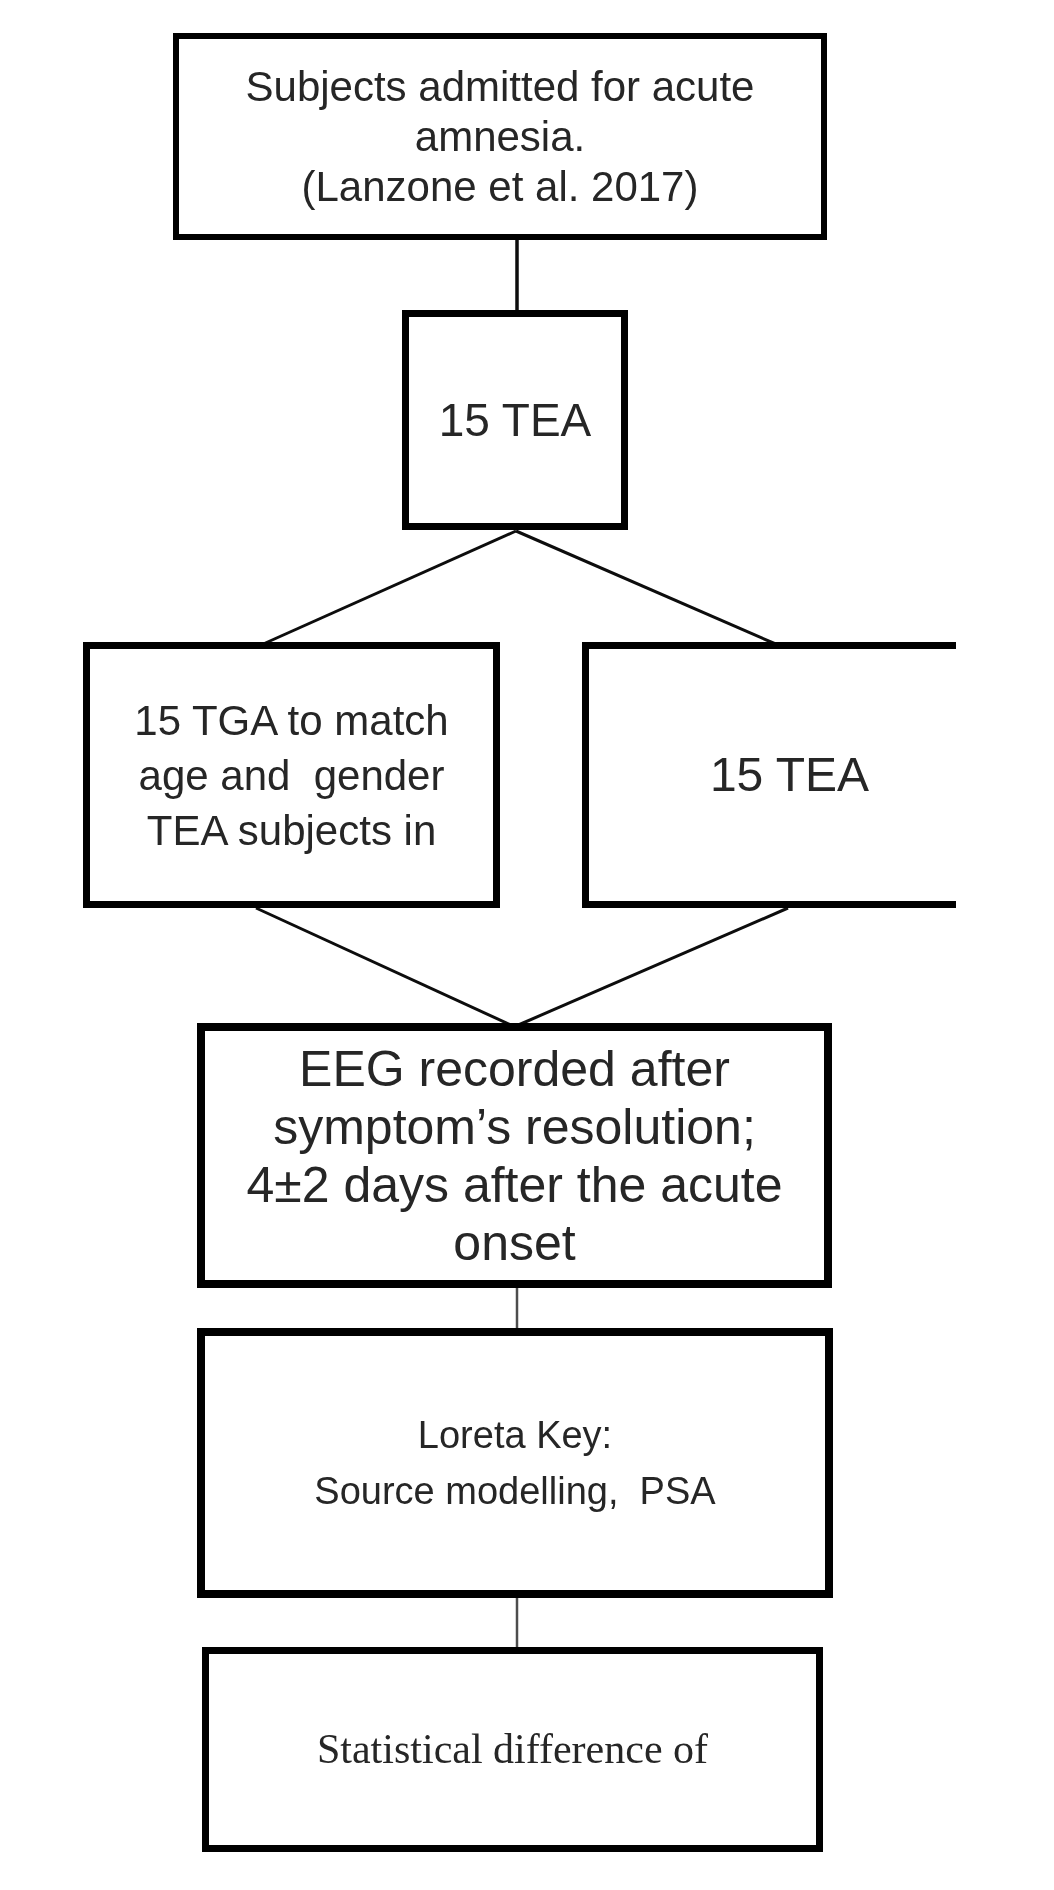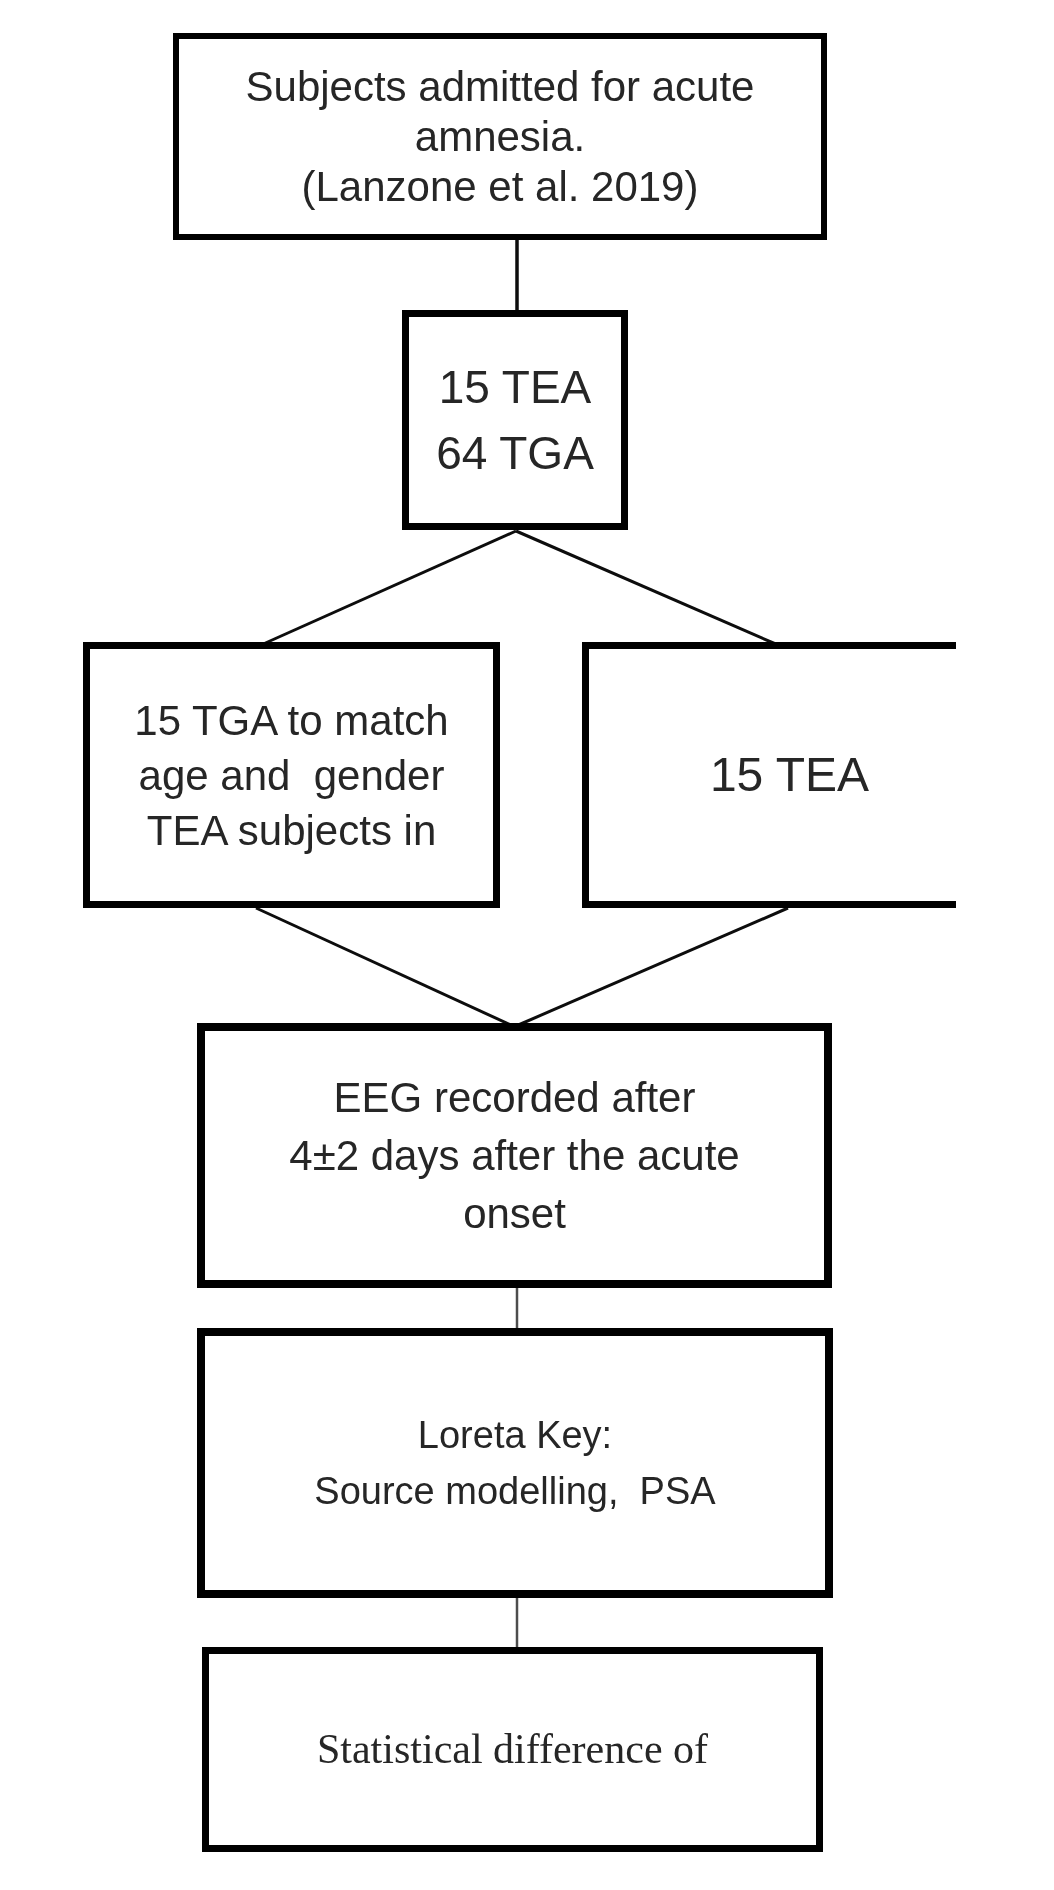--- a/index.html
+++ b/index.html
@@ -50,21 +50,21 @@
   #box-tga-match {
     left: 41px; top: 642px; width: 417px; height: 266px;
     border-width: 7px; font-size: 42px; line-height: 55px; margin-left: 42px;
   }
   #box-tea {
     left: 582px; top: 642px; width: 415px; height: 266px;
     border-width: 7px; font-size: 48px; line-height: 56px;
   }
   #box-eeg {
     left: 197px; top: 1023px; width: 635px; height: 265px;
-    border-width: 8px; font-size: 42px; line-height: 58px;
+    border-width: 8px; font-size: 50px; line-height: 58px;
   }
   #box-loreta {
     left: 197px; top: 1328px; width: 636px; height: 270px;
     border-width: 8px; font-size: 38px; line-height: 56px;
   }
   #box-stats {
     left: 202px; top: 1647px; width: 621px; height: 205px;
     border-width: 7px; font-size: 42px; line-height: 55px; font-family: Liberation Serif, serif;
   }
 </style>
@@ -79,40 +79,40 @@
     <line class="c-black" x1="516" y1="531" x2="778" y2="645" stroke-width="3"></line>
     <line class="c-black" x1="256" y1="908" x2="513" y2="1026" stroke-width="3"></line>
     <line class="c-black" x1="788" y1="908" x2="516" y2="1026" stroke-width="3"></line>
     <line class="c-gray" x1="517" y1="1288" x2="517" y2="1334" stroke-width="2.5"></line>
     <line class="c-gray" x1="517" y1="1598" x2="517" y2="1650" stroke-width="2.5"></line>
   </svg>
 
   <div class="node" id="box-subjects">
     <div class="ln">Subjects admitted for acute</div>
     <div class="ln">amnesia.</div>
-    <div class="ln">(Lanzone et al. 2019)</div>
+    <div class="ln">(Lanzone et al. 2017)</div>
   </div>
 
   <div class="node" id="box-cohort">
     <div class="ln">15 TEA</div>
-    <div class="ln">64 TGA</div>
   </div>
 
   <div class="node" id="box-tga-match">
     <div class="ln">15 TGA to match</div>
     <div class="ln">age and  gender</div>
     <div class="ln">TEA subjects in</div>
   </div>
 
   <div class="node" id="box-tea">
     <div class="ln">15 TEA</div>
   </div>
 
   <div class="node" id="box-eeg">
     <div class="ln">EEG recorded after</div>
+    <div class="ln">symptom’s resolution;</div>
     <div class="ln">4±2 days after the acute</div>
     <div class="ln">onset</div>
   </div>
 
   <div class="node" id="box-loreta">
     <div class="ln">Loreta Key:</div>
     <div class="ln">Source modelling,  PSA</div>
   </div>
 
   <div class="node" id="box-stats">

